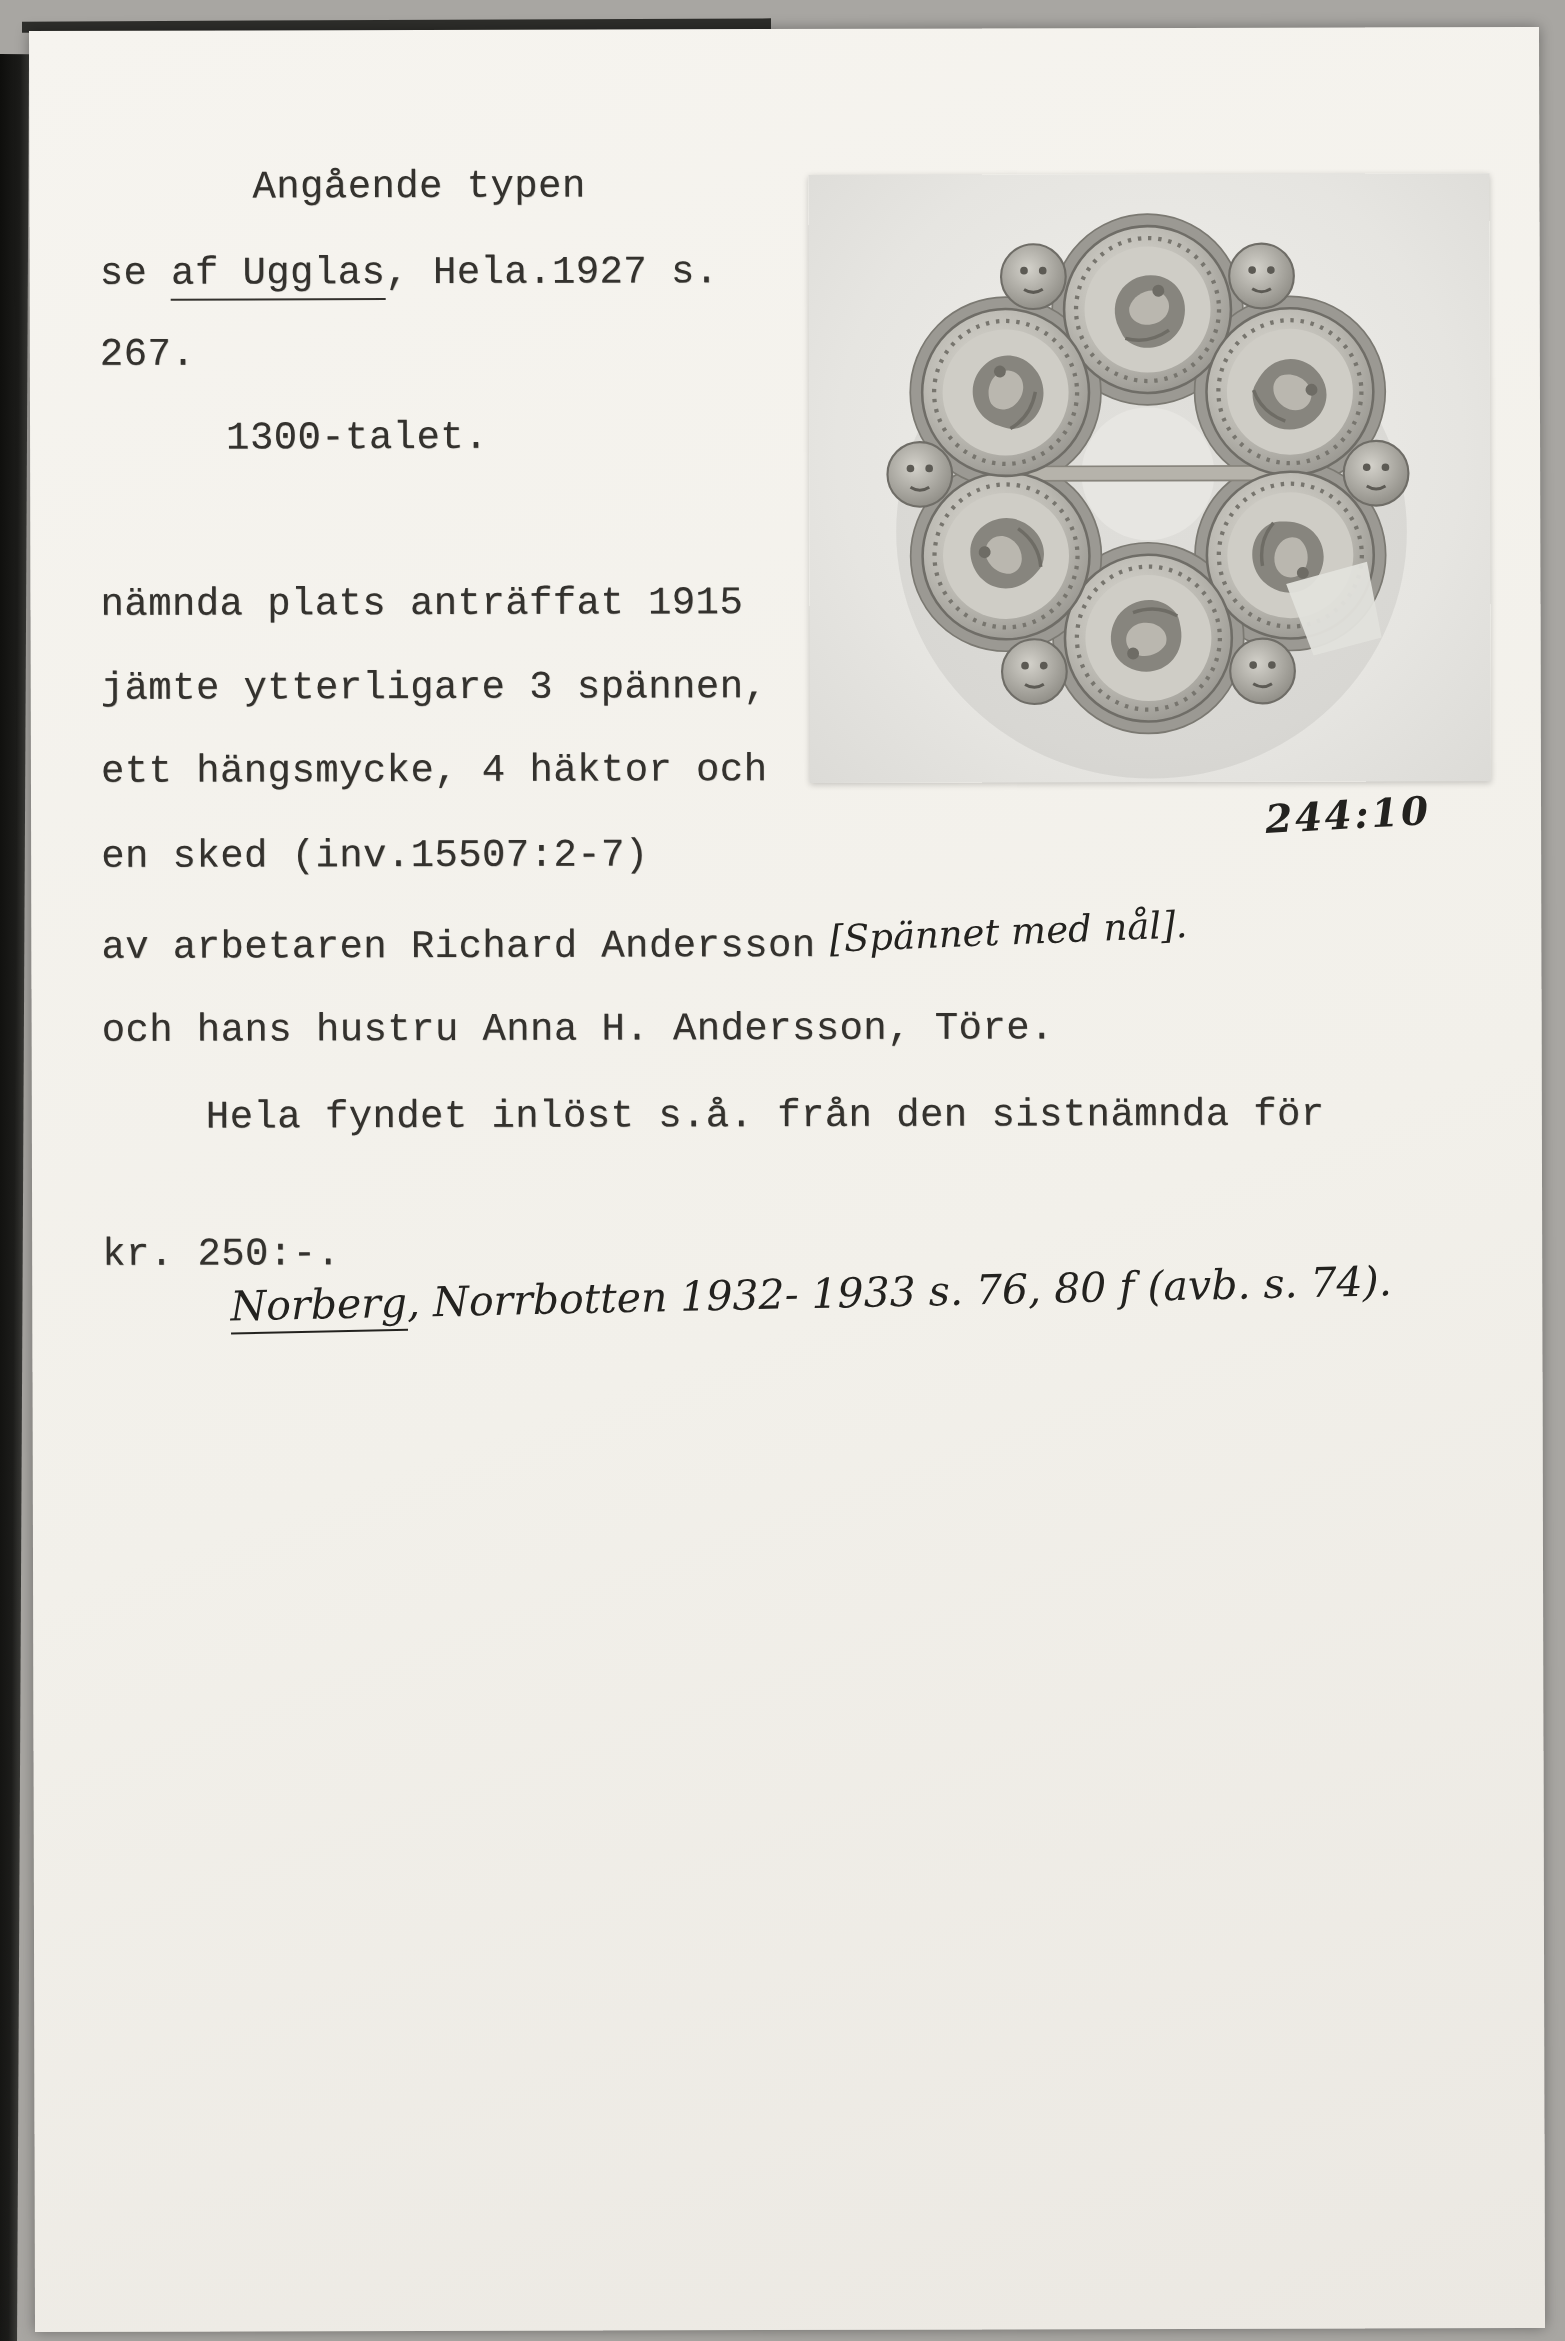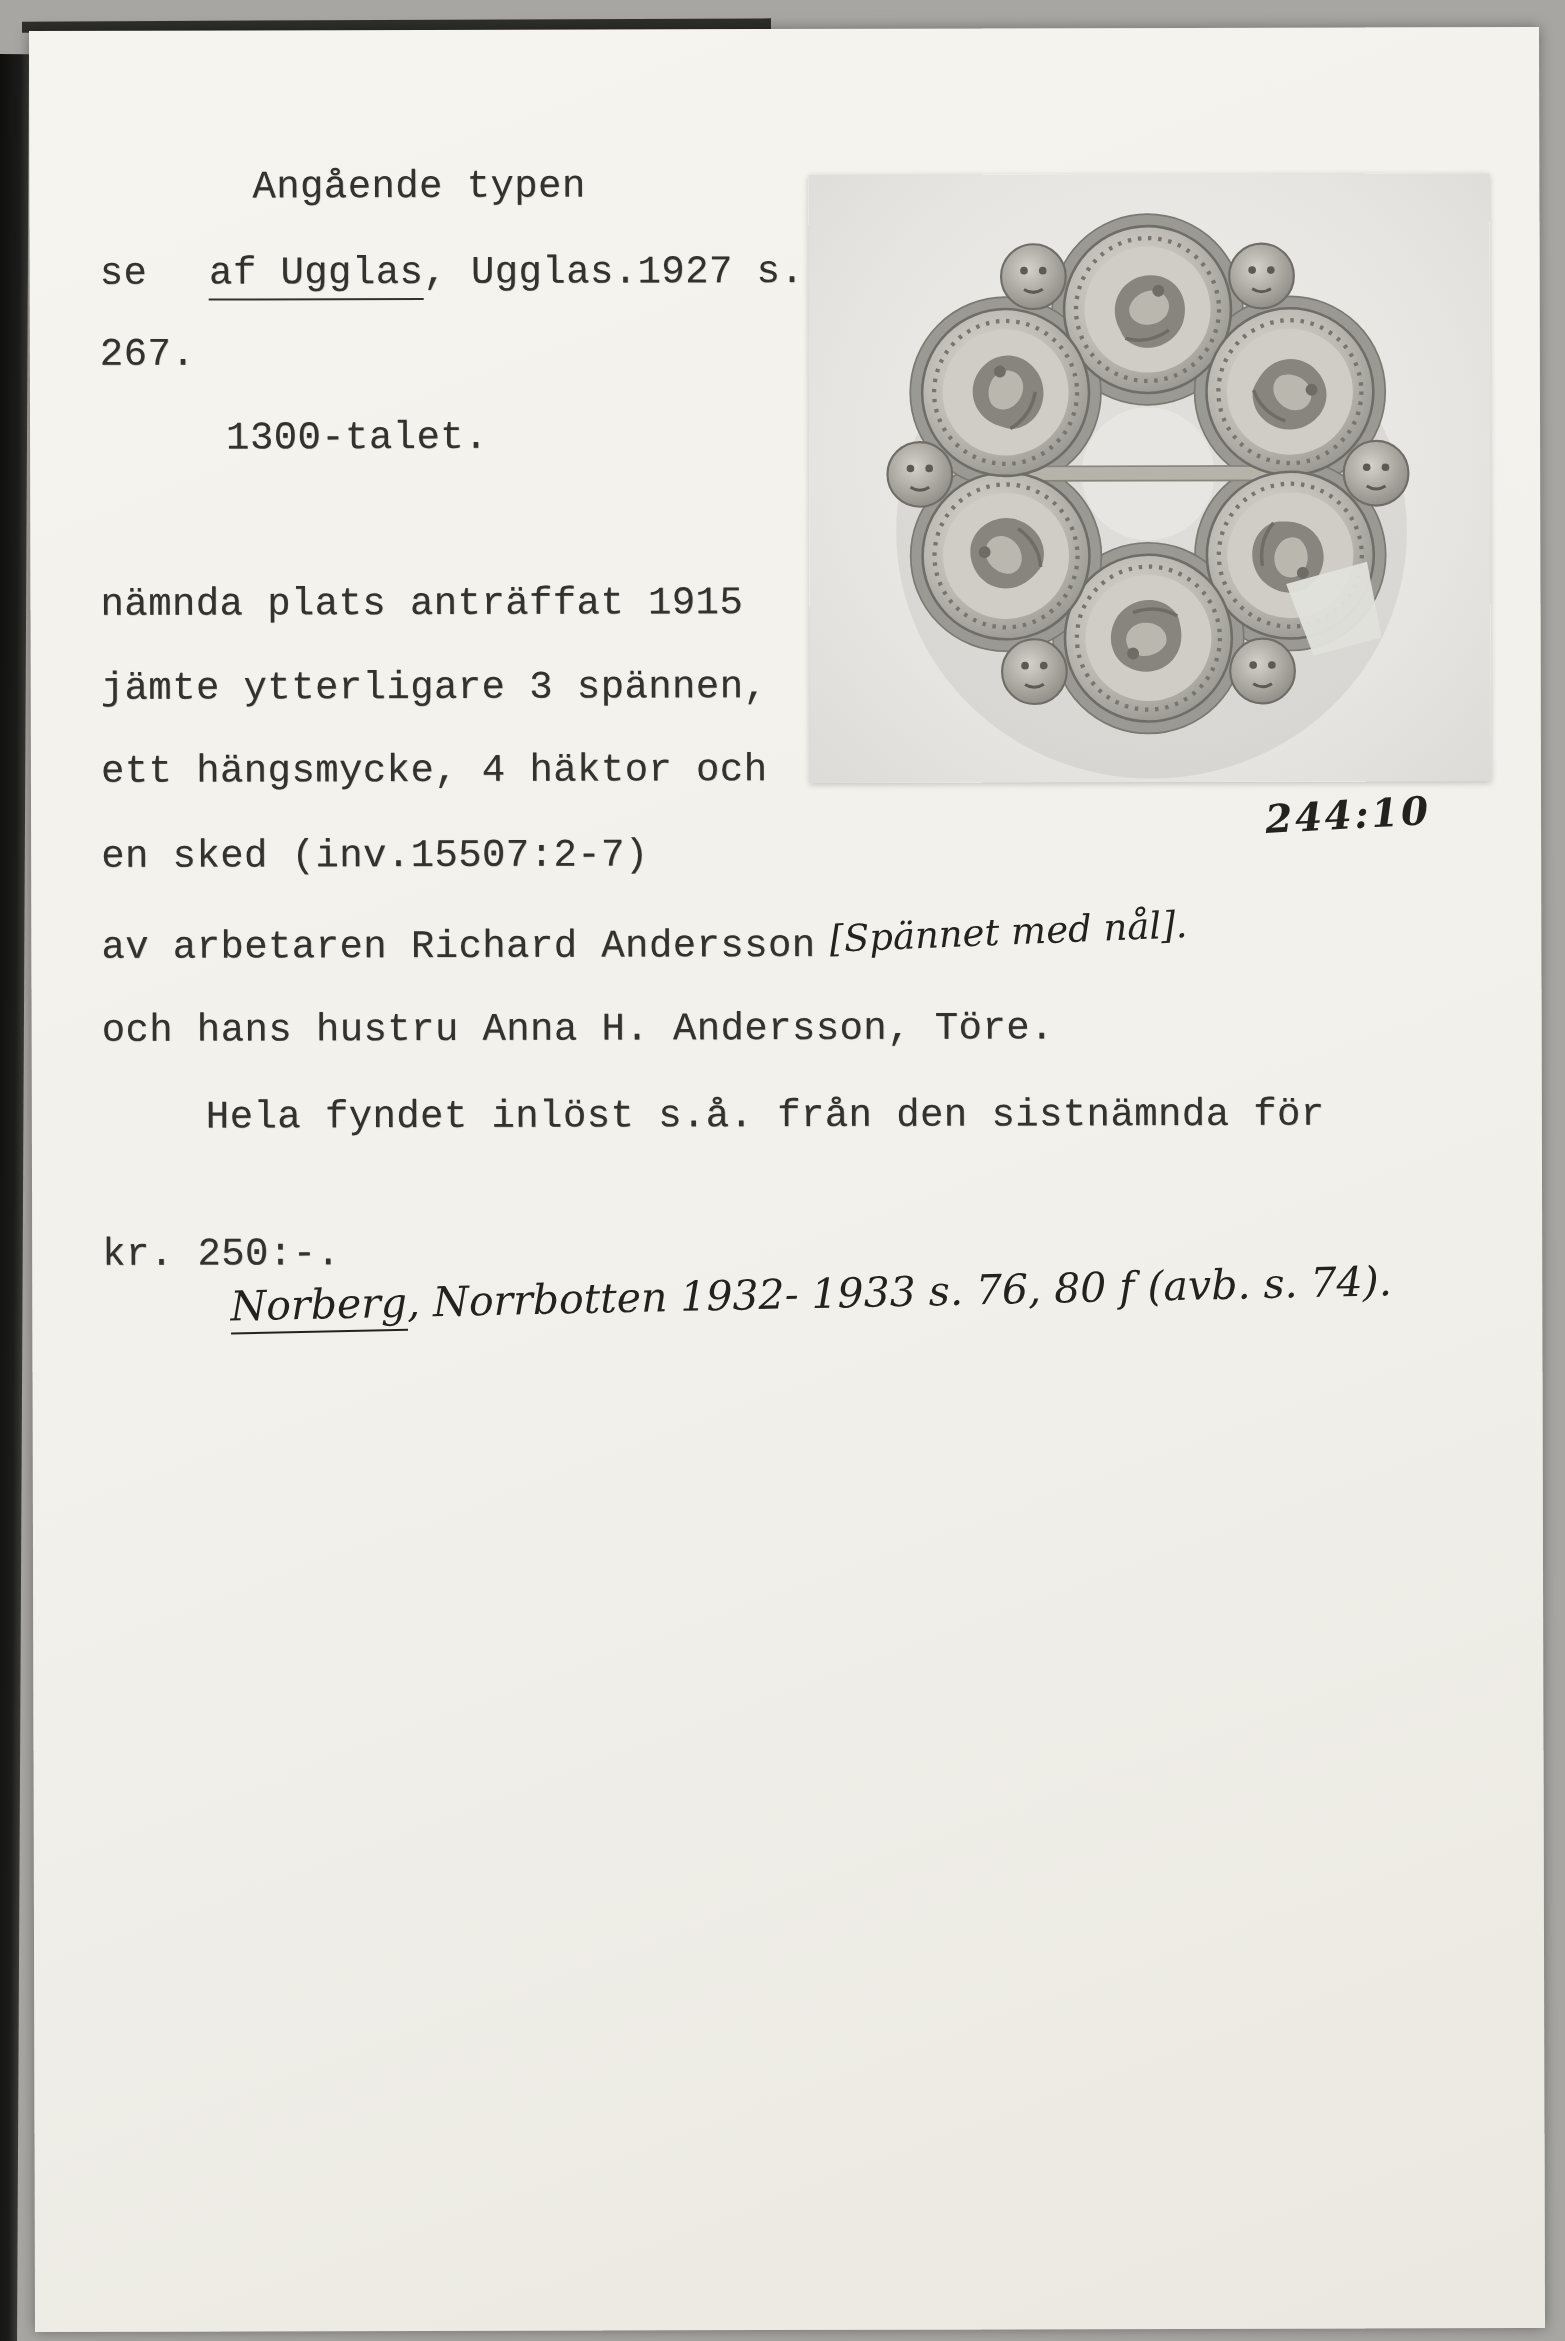--- a/index.html
+++ b/index.html
@@ -30,21 +30,21 @@
   }
 
   
   .typed{
     position:absolute;
     font-family:"Liberation Mono", monospace;
     font-size:39px;line-height:1.2;letter-spacing:0.4px;
     color:#34322e;white-space:pre;
     text-shadow:0.4px 0.4px 0.7px rgba(52,50,46,0.45);
   }
-  .u{border-bottom:2.6px solid #34322e;padding-bottom:2.6px;margin-left:38px;}
+  .u{border-bottom:2.6px solid #34322e;padding-bottom:2.6px;}
 
   
   .photo{
     position:absolute;left:779px;top:146px;width:681px;height:608px;
     background:radial-gradient(ellipse at 50% 45%, #efeeea 0%, #e6e5e1 65%, #dcdbd7 100%);
     box-shadow:0 1.7px 6.8px rgba(0,0,0,0.20);
   }
   .photo svg{display:block;}
 
   
@@ -63,21 +63,21 @@
 
 <div id="screen">
 
   <div class="edge-top"></div>
   <div class="edge-left"></div>
 
   <div class="card">
 
     <div class="typed" style="left:223px;top:134px">Angående typen</div>
 
-    <div class="typed" style="left:70px;top:220px"><span>se </span><span class="u">af Ugglas</span><span>, Ugglas.1927 s.</span></div>
+    <div class="typed" style="left:70px;top:220px"><span>se </span><span class="u">af Ugglas</span><span>, Hela.1927 s.</span></div>
 
     <div class="typed" style="left:70px;top:301px">267.</div>
     <div class="typed" style="left:196px;top:385px">1300-talet.</div>
     <div class="typed" style="left:70px;top:551px">nämnda plats anträffat 1915</div>
     <div class="typed" style="left:70px;top:635px">jämte ytterligare 3 spännen,</div>
     <div class="typed" style="left:70px;top:718px">ett hängsmycke, 4 häktor och</div>
     <div class="typed" style="left:70px;top:803px">en sked (inv.15507:2-7)</div>
     <div class="typed" style="left:70px;top:894px">av arbetaren Richard Andersson</div>
     <div class="typed" style="left:70px;top:977px">och hans hustru Anna H. Andersson, Töre.</div>
     <div class="typed" style="left:174px;top:1064px">Hela fyndet inlöst s.å. från den sistnämnda för</div>

